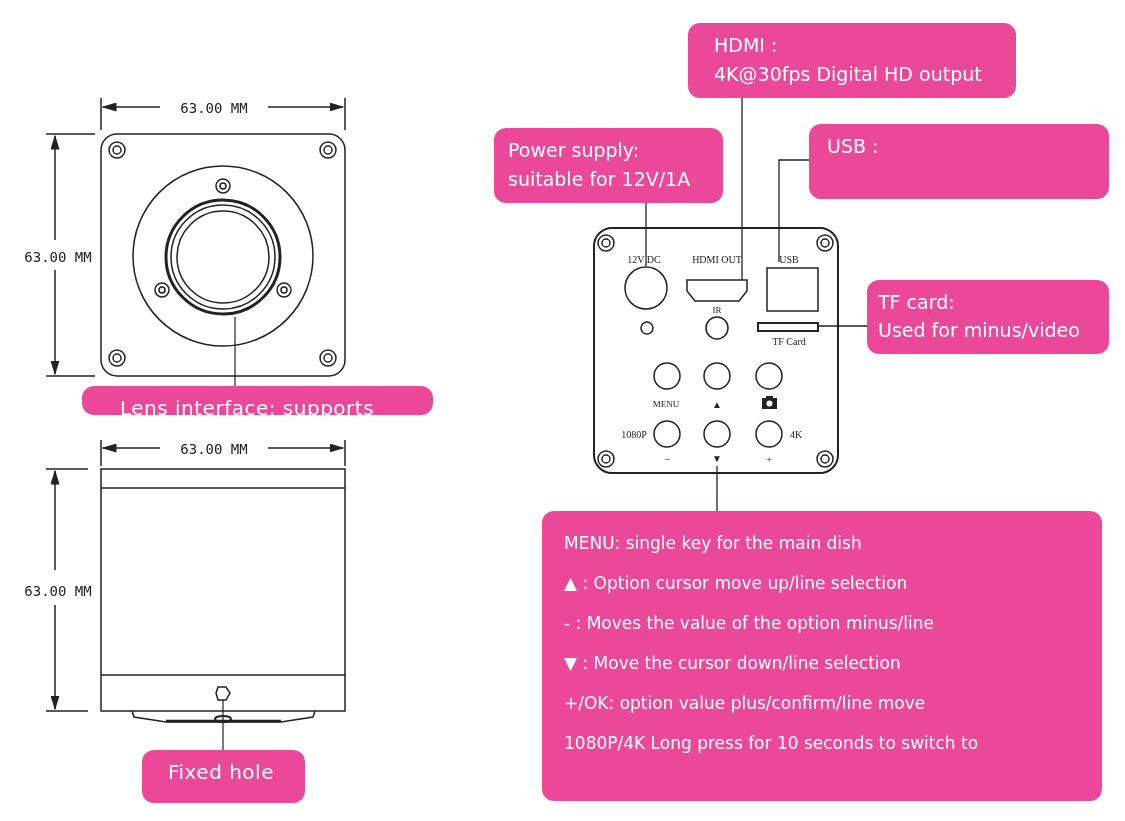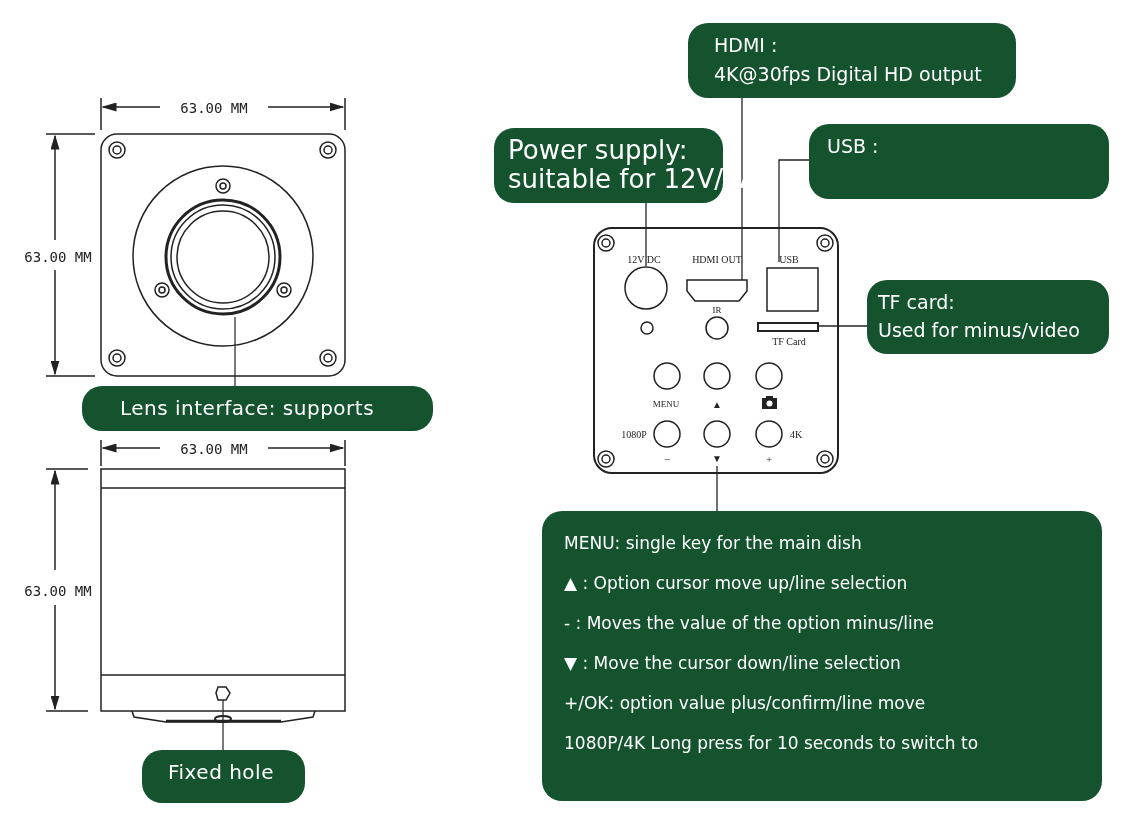--- a/index.html
+++ b/index.html
@@ -1,25 +1,25 @@
 <!DOCTYPE html>
 <html><head>
 <meta charset="utf-8">
 <style>
   html, body { margin: 0; padding: 0; background: #ffffff; }
   body { width: 1125px; height: 821px; position: relative; overflow: hidden; font-family: "DejaVu Sans", sans-serif; }
   .stage { position: absolute; left: 0; top: 0; width: 1125px; height: 821px; }
   svg.drawing { position: absolute; left: 0; top: 0; }
-  .callout { position: absolute; background: #14532d; color: #ffffff; border-radius: 20px; font-family: "DejaVu Sans", sans-serif; box-sizing: border-box; }
+  .callout { position: absolute; background: #ec4899; color: #ffffff; border-radius: 12px; font-family: "DejaVu Sans", sans-serif; box-sizing: border-box; }
   .callout .line { display: block; white-space: nowrap; }
   #c-hdmi { left: 688px; top: 23px; width: 328px; height: 75px; padding: 8px 0 0 26px; font-size: 19px; line-height: 29px; }
-  #c-power { left: 494px; top: 128px; width: 229px; height: 75px; padding: 8px 0 0 14px; font-size: 26px; line-height: 29px; }
+  #c-power { left: 494px; top: 128px; width: 229px; height: 75px; padding: 8px 0 0 14px; font-size: 19px; line-height: 29px; }
   #c-usb { left: 809px; top: 124px; width: 300px; height: 75px; padding: 8px 0 0 18px; font-size: 19px; line-height: 29px; }
   #c-tf { left: 867px; top: 280px; width: 242px; height: 74px; padding: 8px 0 0 11px; font-size: 19px; line-height: 28px; }
-  #c-lens { left: 82px; top: 386px; width: 351px; height: 45px; padding: 9px 0 0 38px; font-size: 20px; line-height: 26px; letter-spacing: 0.5px; }
+  #c-lens { left: 82px; top: 386px; width: 351px; height: 29px; padding: 9px 0 0 38px; font-size: 20px; line-height: 26px; letter-spacing: 0.5px; }
   #c-fixed { left: 142px; top: 750px; width: 163px; height: 53px; padding: 9px 0 0 26px; font-size: 20px; line-height: 26px; letter-spacing: 0.5px; }
   #c-menu { left: 542px; top: 511px; width: 560px; height: 290px; padding: 12px 0 0 22px; font-size: 17px; line-height: 40px; }
   .cad-text { font-family: "DejaVu Sans Mono", monospace; fill: #222; }
   .panel-text { font-family: "Liberation Serif", serif; fill: #222; }
 </style>
 </head>
 <body>
 
 <div class="stage">
 

